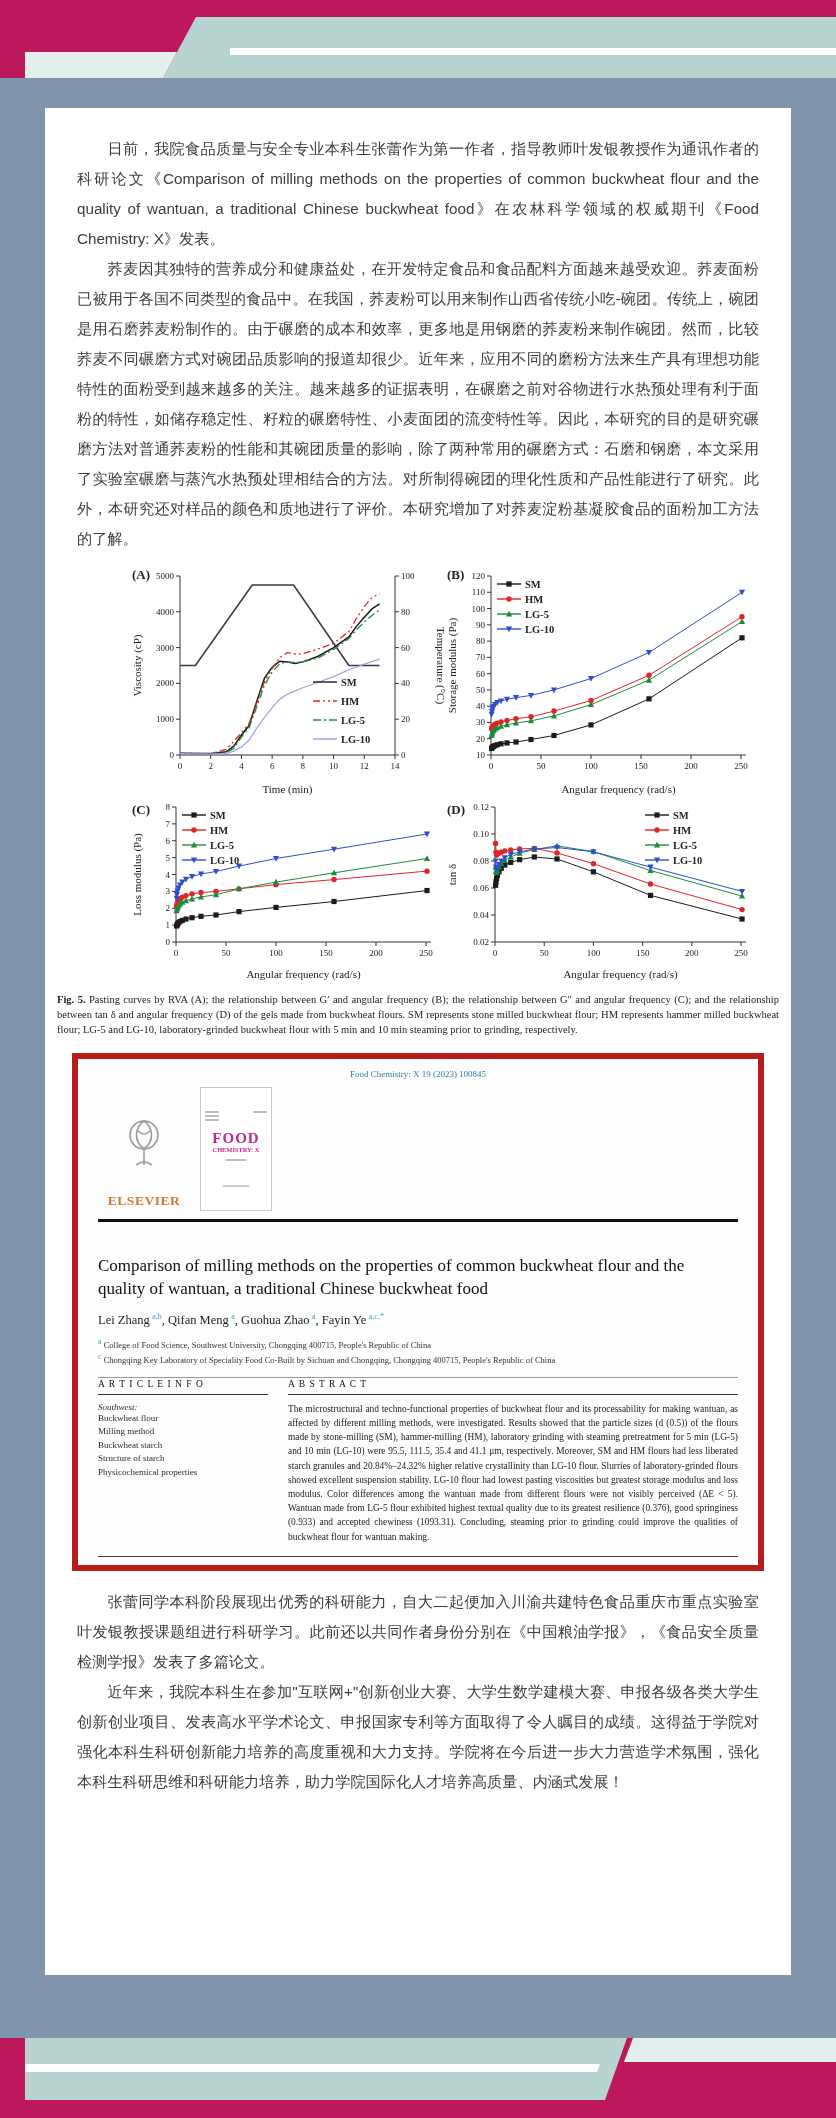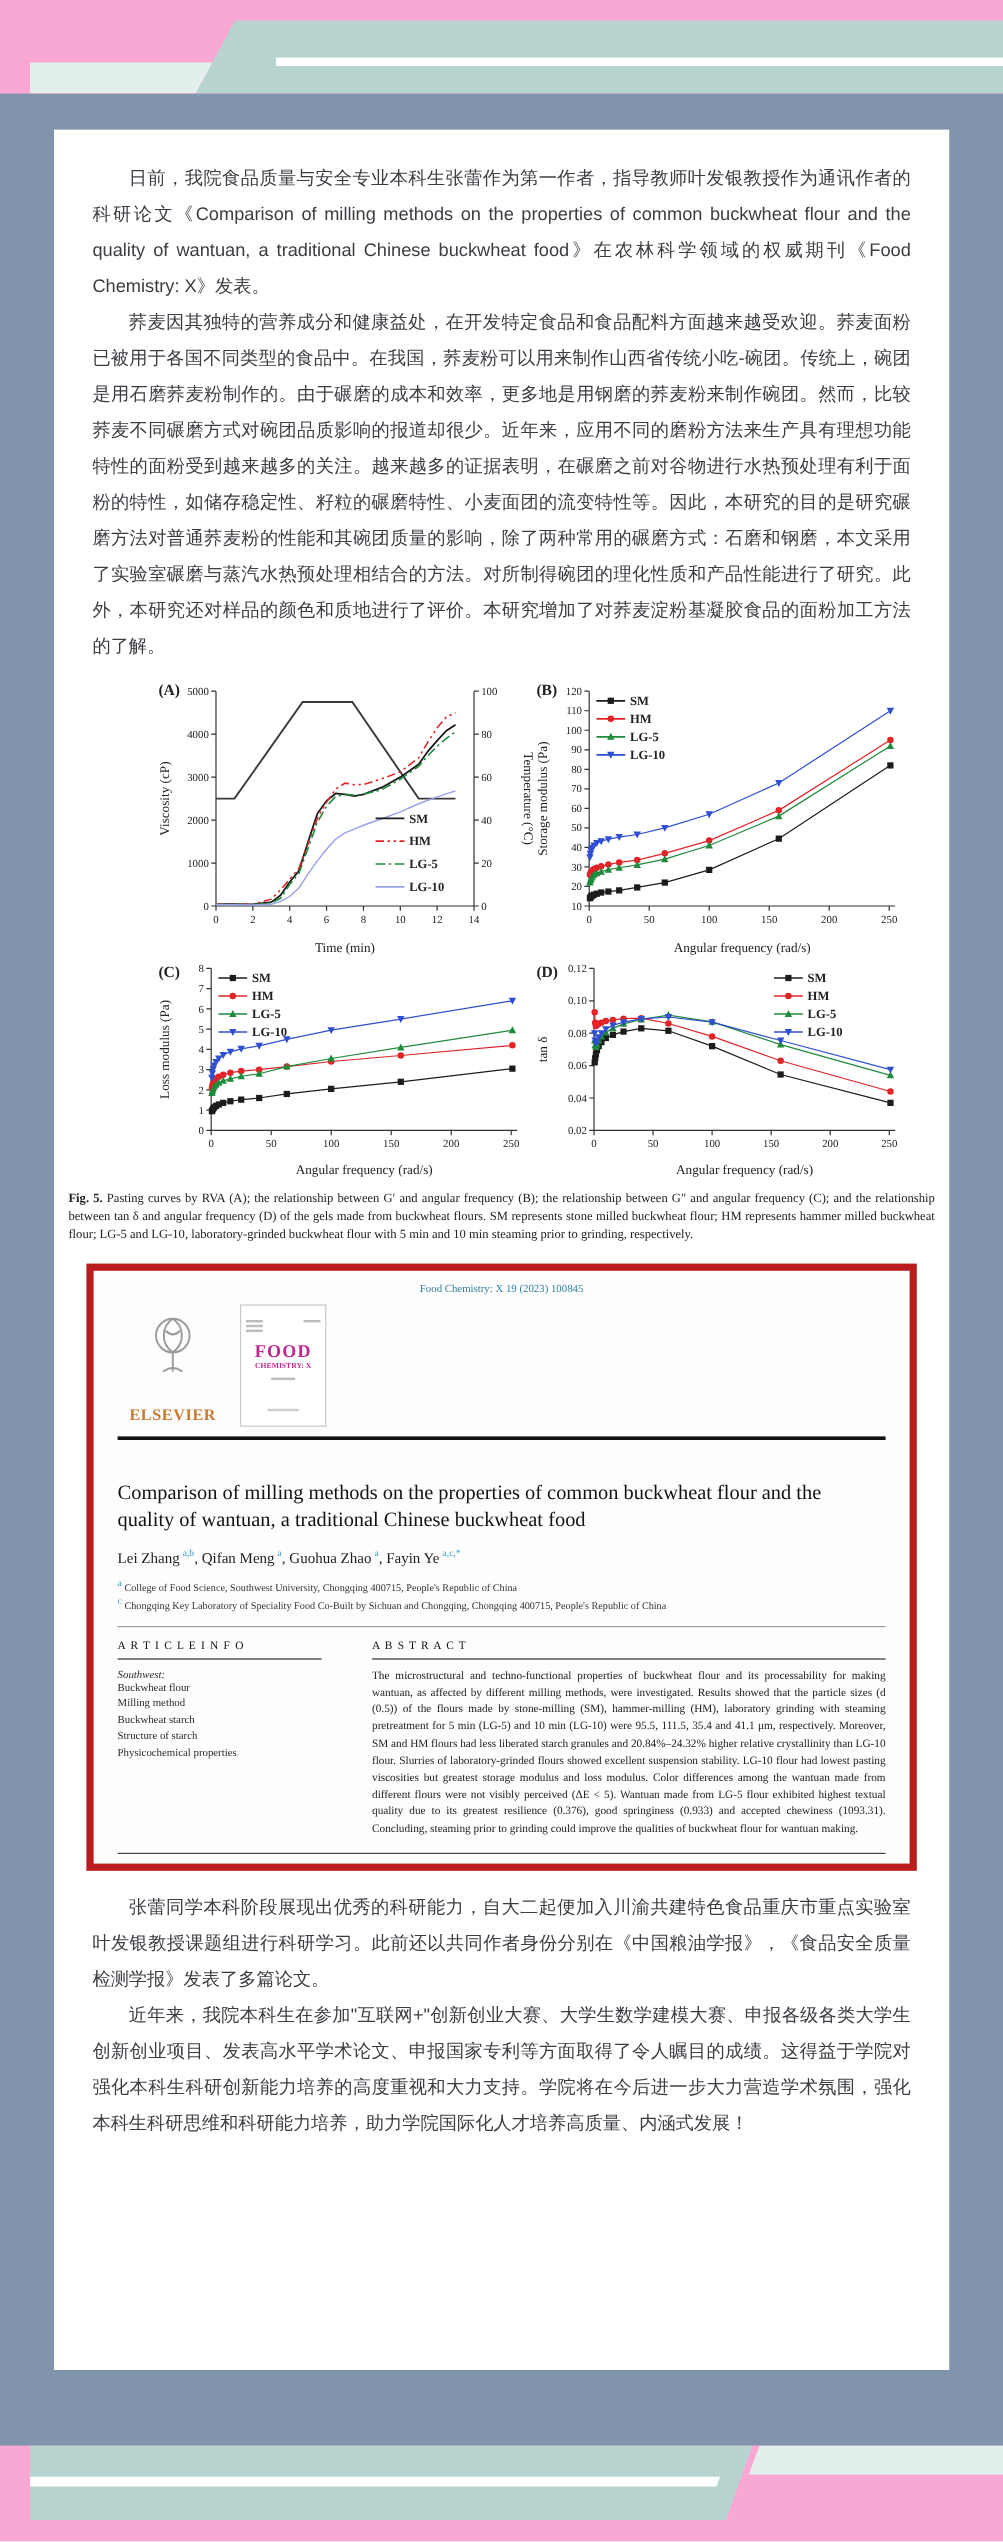--- a/index.html
+++ b/index.html
@@ -1,16 +1,16 @@
 <!DOCTYPE html>
 <html><head>
 <meta charset="utf-8">
 <style>
   html,body{margin:0;padding:0;background:#ffffff;}
-  .canvas{position:relative;width:836px;height:2118px;margin:0 auto;background:#f9a8d4;overflow:hidden;
+  .canvas{position:relative;width:836px;height:2118px;margin:0 auto;background:#be185d;overflow:hidden;
           font-family:"Liberation Sans",sans-serif;}
   .bg-slate{position:absolute;left:0;top:78px;width:836px;height:1960px;background:#8095ac;}
   .deco{position:absolute;left:0;}
   .deco-top{top:0;}
   .deco-bottom{top:2038px;}
   
   .card{position:absolute;left:45px;top:108px;width:746px;height:1867px;background:#ffffff;
         overflow:hidden;box-sizing:border-box;padding-top:26px;}
   .body-text{margin:0 32px;color:#3c3c43;font-size:15.2px;line-height:30px;text-align:justify;}
   .body-text p{margin:0;text-indent:2em;}
@@ -31,36 +31,36 @@
   .running-head{text-align:center;font-size:9px;color:#2f7f9e;margin-bottom:8px;}
   .paper-header{display:flex;align-items:stretch;gap:10px;}
   .logo{width:92px;display:flex;flex-direction:column;align-items:center;justify-content:flex-end;padding-bottom:2px;}
   .logo-text{font-size:13.5px;font-weight:bold;color:#c87a2e;letter-spacing:0.5px;margin-top:20px;text-align:right;}
   .header-center{flex:1;background:#e9e9e9;display:flex;flex-direction:column;justify-content:space-between;
                  padding:8px 10px;text-align:center;}
   .contents-line{font-size:9.5px;}
   .journal-name{font-size:20px;letter-spacing:0.3px;color:#161616;}
   .homepage-line{font-size:9.5px;color:#333;}
   .link{color:#2e9ec7;text-decoration:none;cursor:pointer;}
-  .cover{width:72px;border:1px solid #c9c9c9;background:#ffffff;padding:12px 4px;box-sizing:border-box;
+  .cover{width:72px;border:1px solid #c9c9c9;background:#ffffff;padding:23px 4px;box-sizing:border-box;
          display:flex;flex-direction:column;align-items:center;}
   .cover-bars{width:100%;display:flex;justify-content:space-between;margin-bottom:8px;}
   .cover-bars i{display:block;width:14px;height:2px;background:#bbb;margin-bottom:2px;}
   .cover-food{font-size:15px;font-weight:bold;color:#c2268f;letter-spacing:1px;line-height:14px;}
   .cover-chem{font-size:6.4px;font-weight:bold;color:#c2268f;margin-top:1px;}
   .cover-mini{width:20px;height:2px;background:#bbb;margin-top:6px;}
   .cover-mini2{width:26px;height:2px;background:#ccc;margin-top:24px;}
   .black-rule{height:3px;background:#101010;margin-top:8px;}
   .paper-title{font-size:17px;font-weight:normal;line-height:23px;color:#111;margin:32px 0 0 0;max-width:600px;}
   .paper-authors{font-size:12.5px;margin-top:12px;color:#1c1c1c;}
   .paper-authors sup,.paper-affils sup{color:#2e9ec7;font-size:8px;}
   .paper-affils{margin-top:8px;font-size:8.5px;line-height:12.5px;color:#333;}
   .thin-rule{height:1px;background:#9a9a9a;margin-top:10px;}
   .thin-rule.dark{background:#444;margin-top:12px;}
-  .paper-cols{display:flex;gap:22px;margin-top:11px;}
+  .paper-cols{display:flex;margin-top:1px;}
   .col-info{width:190px;flex-shrink:0;}
   .col-abs{flex:1;}
   .col-heading{font-size:9.5px;letter-spacing:1px;color:#111;}
   .col-rule{height:1px;background:#333;margin:5px 0 7px 0;}
   .col-info .col-rule{width:170px;}
   .kw-label{font-size:9px;font-style:italic;}
   .kw-list{font-size:9px;line-height:13.5px;}
   .abs-text{font-size:9.4px;line-height:14.2px;text-align:justify;color:#222;}
   .tail-text{margin-top:16px;}
 </style>

